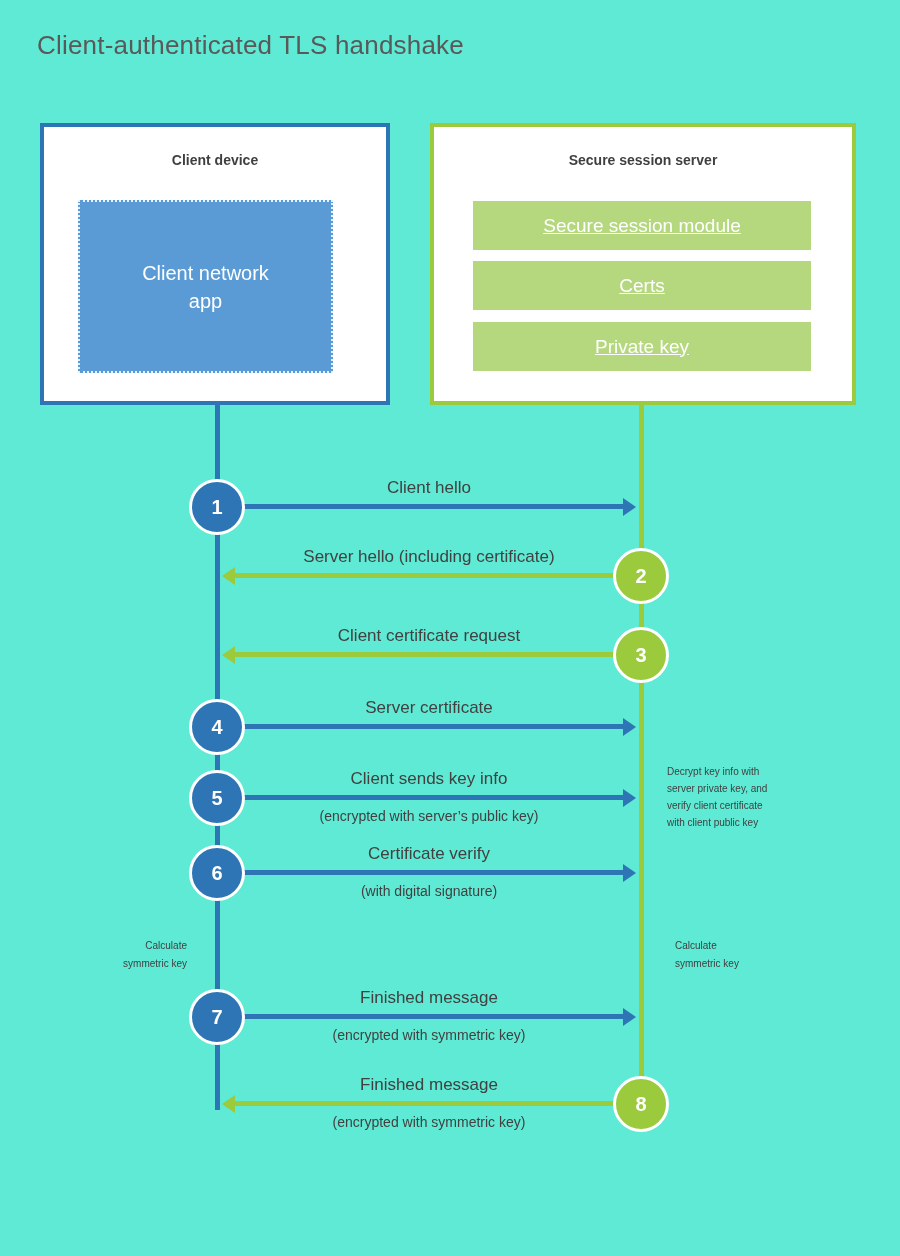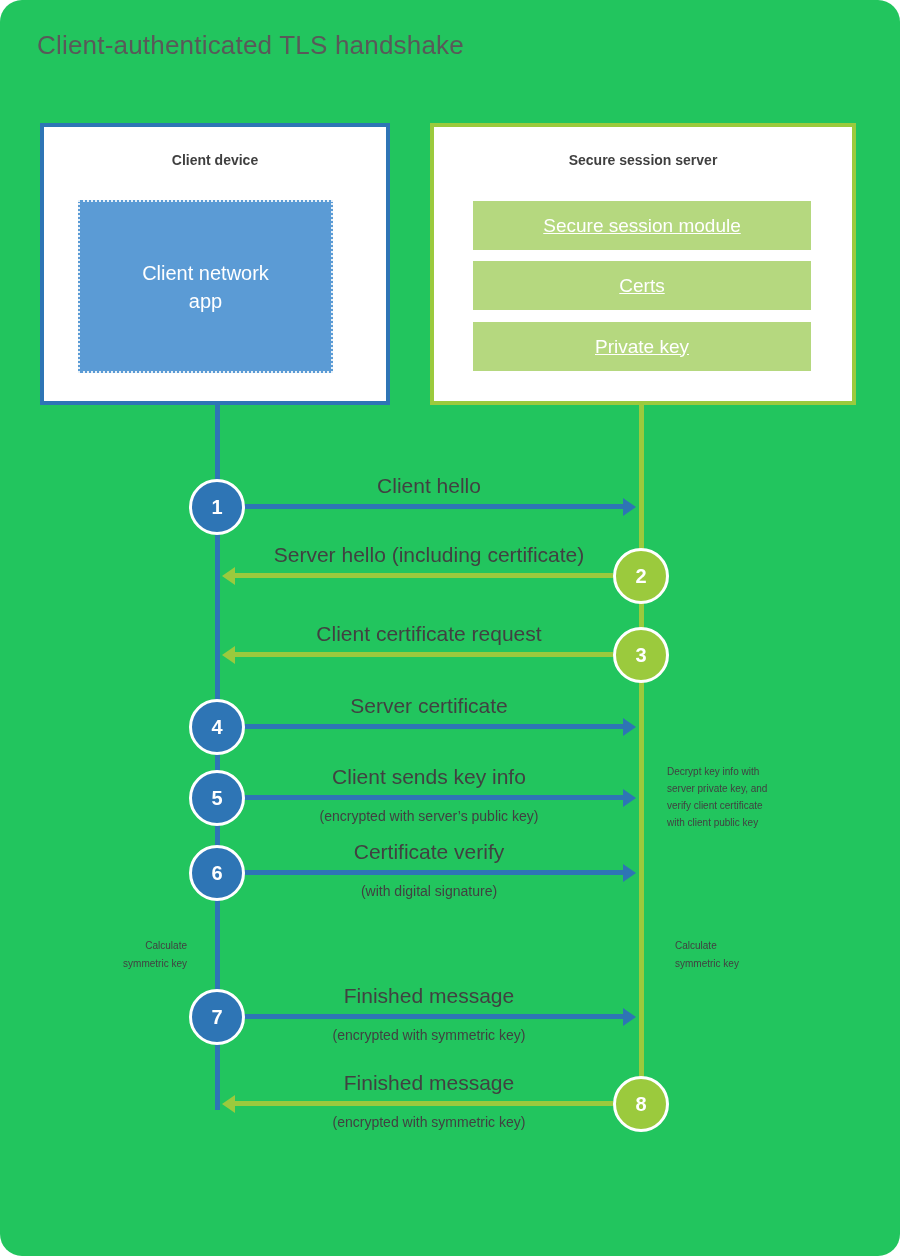--- a/index.html
+++ b/index.html
@@ -1,19 +1,18 @@
 <!DOCTYPE html>
 <html><head>
 <meta charset="utf-8">
 <style>
   html,body{margin:0;padding:0;background:#fff;}
   .page{
-    position:relative;width:900px;height:1256px;background:#22c55e;overflow:hidden;
+    position:relative;width:900px;height:1256px;background:#5eead4;overflow:hidden;
     font-family:"Liberation Sans","DejaVu Sans",sans-serif;
-    border-radius:22px;
   }
   .preline{white-space:pre-line;}
 
   
   .diagram-title{
     position:absolute;left:37px;top:30px;margin:0;
     font-size:26px;font-weight:300;color:#595959;letter-spacing:.2px;
   }
 
   
@@ -64,21 +63,21 @@
     position:absolute;top:-28px;width:50px;height:50px;border-radius:50%;
     border:3px solid #ffffff;box-sizing:content-box;
     display:flex;align-items:center;justify-content:center;
     color:#fff;font-size:20px;font-weight:bold;
   }
   .step-circle.blue{left:189px;background:#2e75b5;}
   .step-circle.green{left:613px;background:#9bca3d;}
 
   .msg{
     position:absolute;left:217px;width:424px;bottom:9px;
-    text-align:center;font-size:21px;color:#414141;
+    text-align:center;font-size:17px;color:#414141;
   }
   .sub{
     position:absolute;left:217px;width:424px;top:10px;
     text-align:center;font-size:14px;color:#414141;
   }
 
   
   .side-note{position:absolute;font-size:10px;line-height:17px;color:#414141;}
   .note-server{left:667px;top:763px;width:170px;text-align:left;line-height:17px;}
   .calc-left{left:70px;top:937px;width:117px;text-align:right;line-height:18px;}

